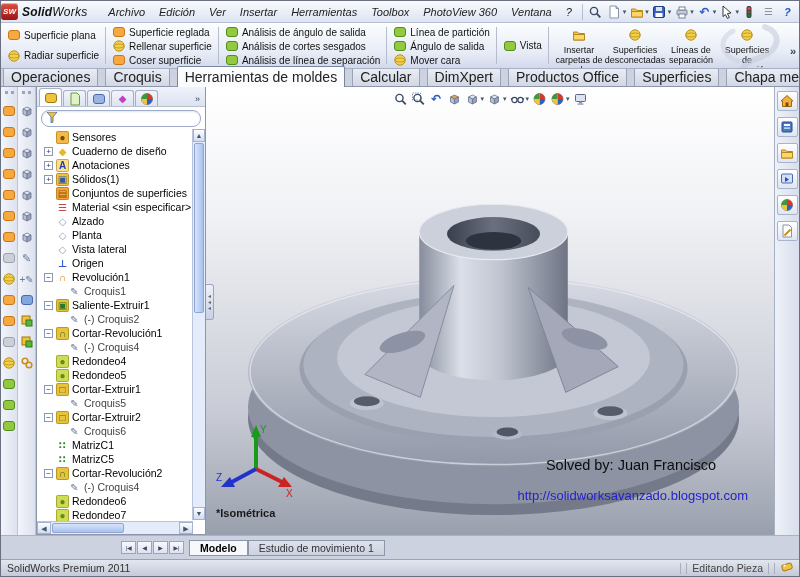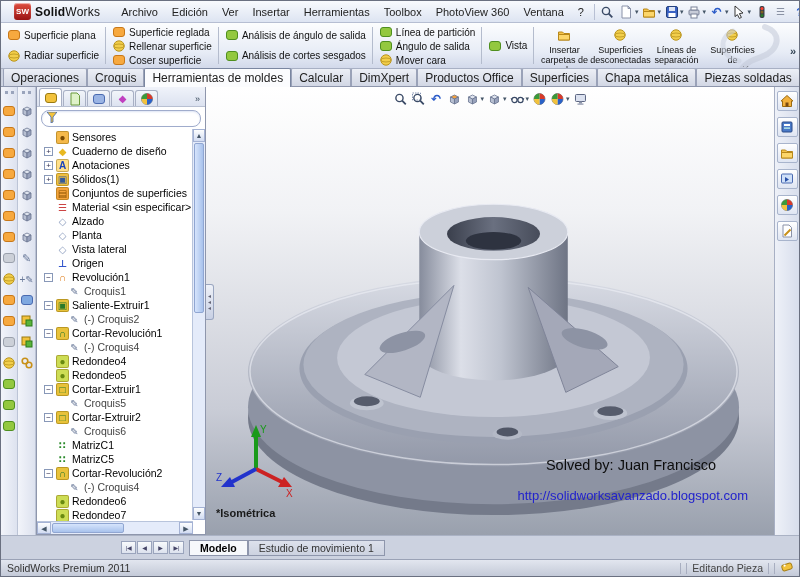--- a/index.html
+++ b/index.html
@@ -1,21 +1,21 @@
 <!DOCTYPE html>
 <html><head>
 <meta charset="utf-8">
 <style>
   * { box-sizing: border-box; margin: 0; padding: 0; }
   html,body { width:800px; height:577px; overflow:hidden; }
   body { font-family:"Liberation Sans","DejaVu Sans",sans-serif; font-size:11px; }
   .app { width:800px; height:577px; position:relative; background:#dfe2ec; overflow:hidden; border:1px solid #6a7080; display:flex; flex-direction:column; }
 
   
-  .menubar { height:22px; flex:none; display:flex; align-items:center; background:linear-gradient(#f8fafd,#dde4f2); border-bottom:1px solid #b6bed2; padding:0 13px; }
+  .menubar { height:22px; flex:none; display:flex; align-items:center; background:linear-gradient(#f8fafd,#dde4f2); border-bottom:1px solid #b6bed2; padding:0 0;font-style:italic; }
   .logo { display:flex; align-items:center; gap:4px; margin-right:14px; }
   .logo-sq { width:17px; height:17px; background:linear-gradient(#e05040,#9a1414); border-radius:3px; color:#fff; font-weight:bold; font-size:8px; display:flex; align-items:center; justify-content:center; box-shadow:inset 0 1px 1px rgba(255,255,255,.6); }
   .brand { font-size:12px; color:#111; letter-spacing:.2px; }
   .brand b { font-weight:bold; }
   .menu-item { padding:2px 7px; color:#222; cursor:default; white-space:nowrap; }
   .qsep { width:1px; height:16px; background:#b8c0d4; margin:0 3px; flex:none; }
   .qicon { width:19px; height:18px; display:flex; align-items:center; justify-content:center; flex:none; }
   .dd { font-size:7px; color:#456; margin:0 1px 0 -1px; flex:none; }
 
   
@@ -23,21 +23,21 @@
   .sgroup { display:flex; flex-direction:column; justify-content:space-around; padding:1px 1px; flex:none; }
   .sbtn { display:flex; align-items:center; gap:3px; height:17px; padding:0 3px; white-space:nowrap; font-size:10px; color:#111; }
   .vsep { width:1px; background:#b4bccd; margin:3px 2px; flex:none; }
   .bbtn { width:56px; flex:none; display:flex; flex-direction:column; align-items:center; padding-top:4px; text-align:center; font-size:9px; line-height:1.1; color:#111; }
   .bbtn .bic { margin-bottom:2px; }
   .watermark { position:absolute; right:16px; top:0px; pointer-events:none; opacity:.55; }
   .overflow-btn { position:absolute; right:3px; top:22px; color:#345; font-weight:bold; font-size:11px; }
 
   
   .tabrow { height:18px; flex:none; background:#ccd2e0; display:flex; align-items:flex-end; padding-left:2px; border-bottom:1px solid #8e96ac; }
-  .ctab { padding:2px 7px 1px; border:1px solid #9aa2b8; border-bottom:none; background:linear-gradient(#eceff6,#d2d7e4); margin-right:0; border-radius:2px 2px 0 0; color:#222; white-space:nowrap; font-size:12px; }
+  .ctab { padding:2px 7px 1px; border:1px solid #9aa2b8; border-bottom:none; background:linear-gradient(#eceff6,#d2d7e4); margin-right:7px; border-radius:2px 2px 0 0; color:#222; white-space:nowrap; font-size:14px; }
   .ctab.active { background:#fbfcfe; border-color:#7a86a0; position:relative; top:1px; padding-bottom:2px; }
   .docbtns { margin-left:auto; display:flex; gap:5px; margin-right:6px; align-items:center; align-self:center; color:#566; font-size:10px; }
 
   
   .main { flex:1; display:flex; min-height:0; }
   .ltb { background:linear-gradient(90deg,#f2f4fa,#dde2ef); border-right:1px solid #bcc4d6; display:flex; flex-direction:column; align-items:center; padding-top:4px; gap:7px; flex:none; }
   .ltb1 { width:17px; } .ltb2 { width:18px; }
   .grip { width:9px; height:0; border-top:3px dotted #9aa4bc; margin-bottom:3px; flex:none; }
   .lic { width:14px; height:14px; display:flex; align-items:center; justify-content:center; flex:none; }
 
@@ -232,20 +232,28 @@
             </span>
             <span>Análisis de ángulo de salida</span>
           </div>
           <div class="sbtn">
             <span class="lic">
               <svg width="14" height="14" viewBox="0 0 14 14">
                 <rect x="1.5" y="2.5" width="11" height="9" rx="2.5" fill="#93c83f" stroke="#4f8f1f" stroke-width="1"></rect>
               </svg>
             </span>
             <span>Análisis de cortes sesgados</span>
+          </div>
+          <div class="sbtn">
+            <span class="lic">
+              <svg width="14" height="14" viewBox="0 0 14 14">
+                <rect x="1.5" y="2.5" width="11" height="9" rx="2.5" fill="#93c83f" stroke="#4f8f1f" stroke-width="1"></rect>
+              </svg>
+            </span>
+            <span>Análisis de línea de separación</span>
           </div>
         </div>
         <div class="vsep"></div>
         <div class="sgroup">
           <div class="sbtn">
             <span class="lic">
               <svg width="14" height="14" viewBox="0 0 14 14">
                 <rect x="1.5" y="2.5" width="11" height="9" rx="2.5" fill="#93c83f" stroke="#4f8f1f" stroke-width="1"></rect>
               </svg>
             </span>

